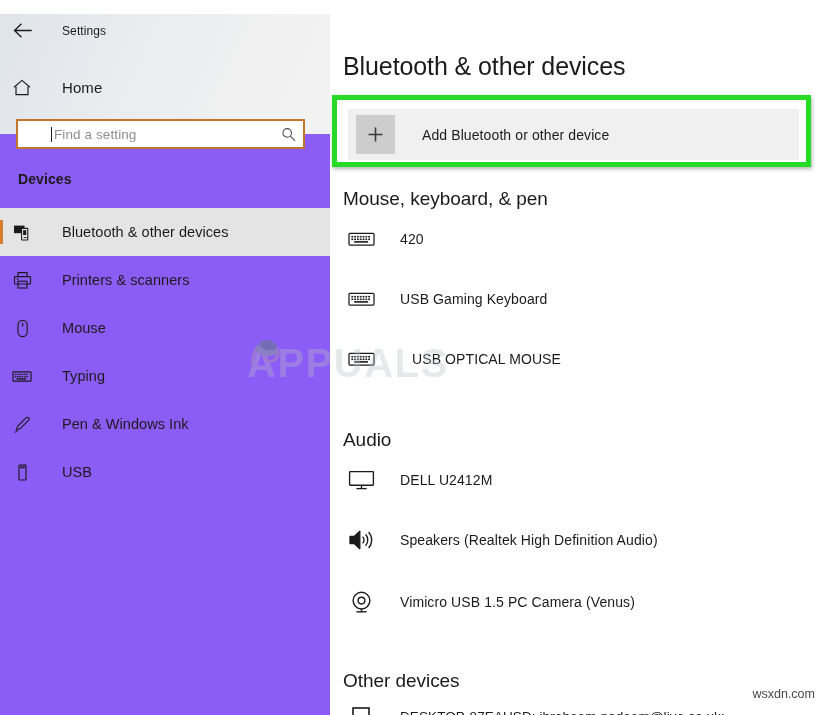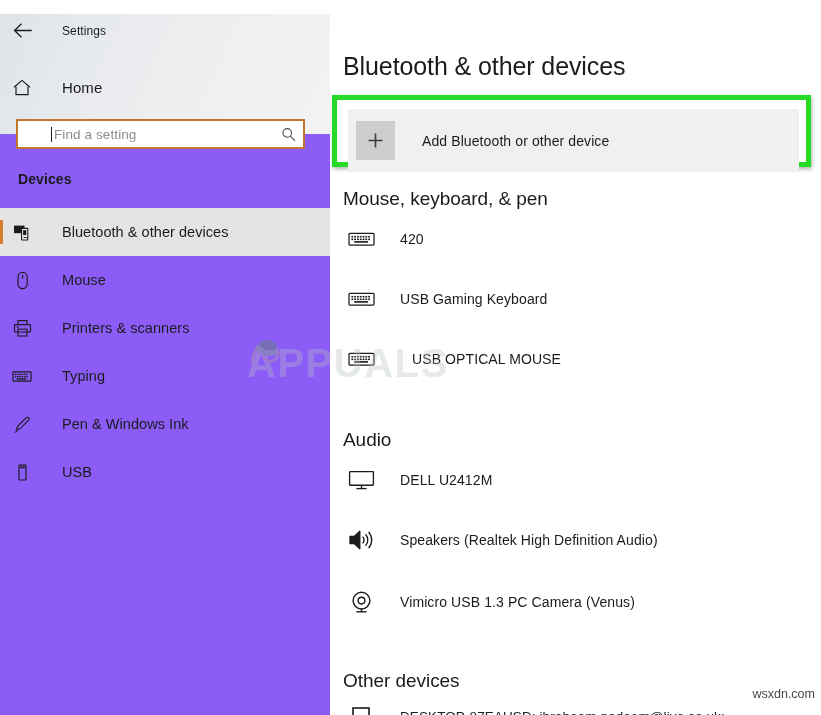--- a/index.html
+++ b/index.html
@@ -161,21 +161,21 @@
     position: absolute;
     left: 2px; top: 95px;
     width: 479px; height: 72px;
     border: 5px solid #25db25;
     background: #ffffff;
     box-shadow: 1px 2px 4px rgba(0,0,0,.30);
   }
   #add-device-row {
     position: absolute;
     left: 11px; top: 9px;
-    width: 451px; height: 63px;
+    width: 451px; height: 51px;
     background: #f0f0f0;
     display: flex; align-items: center;
   }
   #add-plus-tile {
     width: 39px; height: 39px;
     margin-left: 8px;
     background: #cdcdcd;
     display: flex; align-items: center; justify-content: center;
     color: #3a3a3a;
   }
@@ -309,39 +309,39 @@
             <rect x="10.1" y="7.1" width="3.2" height="5" fill="currentColor" stroke="none"></rect>
             <path d="M10.6 14.6 h3.2" stroke-width="1"></path>
           </svg>
         </span>
         <span class="nav-label">Bluetooth &amp; other devices</span>
       </div>
 
       <div class="nav-item">
 
         <span class="nav-icon">
-          <svg width="19" height="19" viewBox="0 0 19 19" fill="none" stroke="currentColor" stroke-width="1.15">
-            <rect x="5" y="1.4" width="9.2" height="16.2" rx="4.6"></rect>
-            <path d="M9.6 4 v3.6"></path>
-          </svg>
-        </span>
-        <span class="nav-label">Mouse</span>
-      </div>
-
-      <div class="nav-item">
-
-        <span class="nav-icon">
           <svg width="19" height="19" viewBox="0 0 19 19" fill="none" stroke="currentColor" stroke-width="1.1">
             <path d="M5 5.3 V1.6 H14 V5.3"></path>
             <rect x="1.5" y="5.6" width="16" height="7.4" rx=".6"></rect>
             <rect x="5" y="10.2" width="9" height="6.8"></rect>
             <path d="M3.6 8 h2.2"></path>
           </svg>
         </span>
         <span class="nav-label">Printers &amp; scanners</span>
+      </div>
+
+      <div class="nav-item">
+
+        <span class="nav-icon">
+          <svg width="19" height="19" viewBox="0 0 19 19" fill="none" stroke="currentColor" stroke-width="1.15">
+            <rect x="5" y="1.4" width="9.2" height="16.2" rx="4.6"></rect>
+            <path d="M9.6 4 v3.6"></path>
+          </svg>
+        </span>
+        <span class="nav-label">Mouse</span>
       </div>
 
       <div class="nav-item">
 
         <span class="nav-icon">
           <svg width="20" height="14" viewBox="0 0 20 14" fill="none" stroke="currentColor" stroke-width="1.2">
             <rect x="1" y="2.8" width="18" height="9.4" rx=".7"></rect>
             <g fill="currentColor" stroke="none">
               <rect x="2.9" y="4.7" width="1.5" height="1.4"></rect>
                 <rect x="5.2" y="4.7" width="1.5" height="1.4"></rect>
@@ -510,21 +510,21 @@
 
     <div id="dev-5" class="device-row">
       <span class="device-icon">
         <svg width="27" height="25" viewBox="0 0 27 25" fill="none" stroke="currentColor" stroke-width="1.4">
           <circle cx="13.5" cy="10.6" r="8.4"></circle>
           <circle cx="13.5" cy="10.6" r="3.4"></circle>
           <path d="M13.5 19 v2.6"></path>
           <path d="M8.4 21.8 h10.2"></path>
         </svg>
       </span>
-      <span class="device-label">Vimicro USB 1.3 PC Camera (Venus)</span>
+      <span class="device-label">Vimicro USB 1.5 PC Camera (Venus)</span>
     </div>
 
     <div id="head-other" class="group-head">Other devices</div>
 
     <div id="dev-6" class="device-row">
       <span class="device-icon">
         <svg width="20" height="20" viewBox="0 0 20 20" fill="none" stroke="currentColor" stroke-width="1.6">
           <rect x="2" y="2" width="16" height="16"></rect>
         </svg>
       </span>

